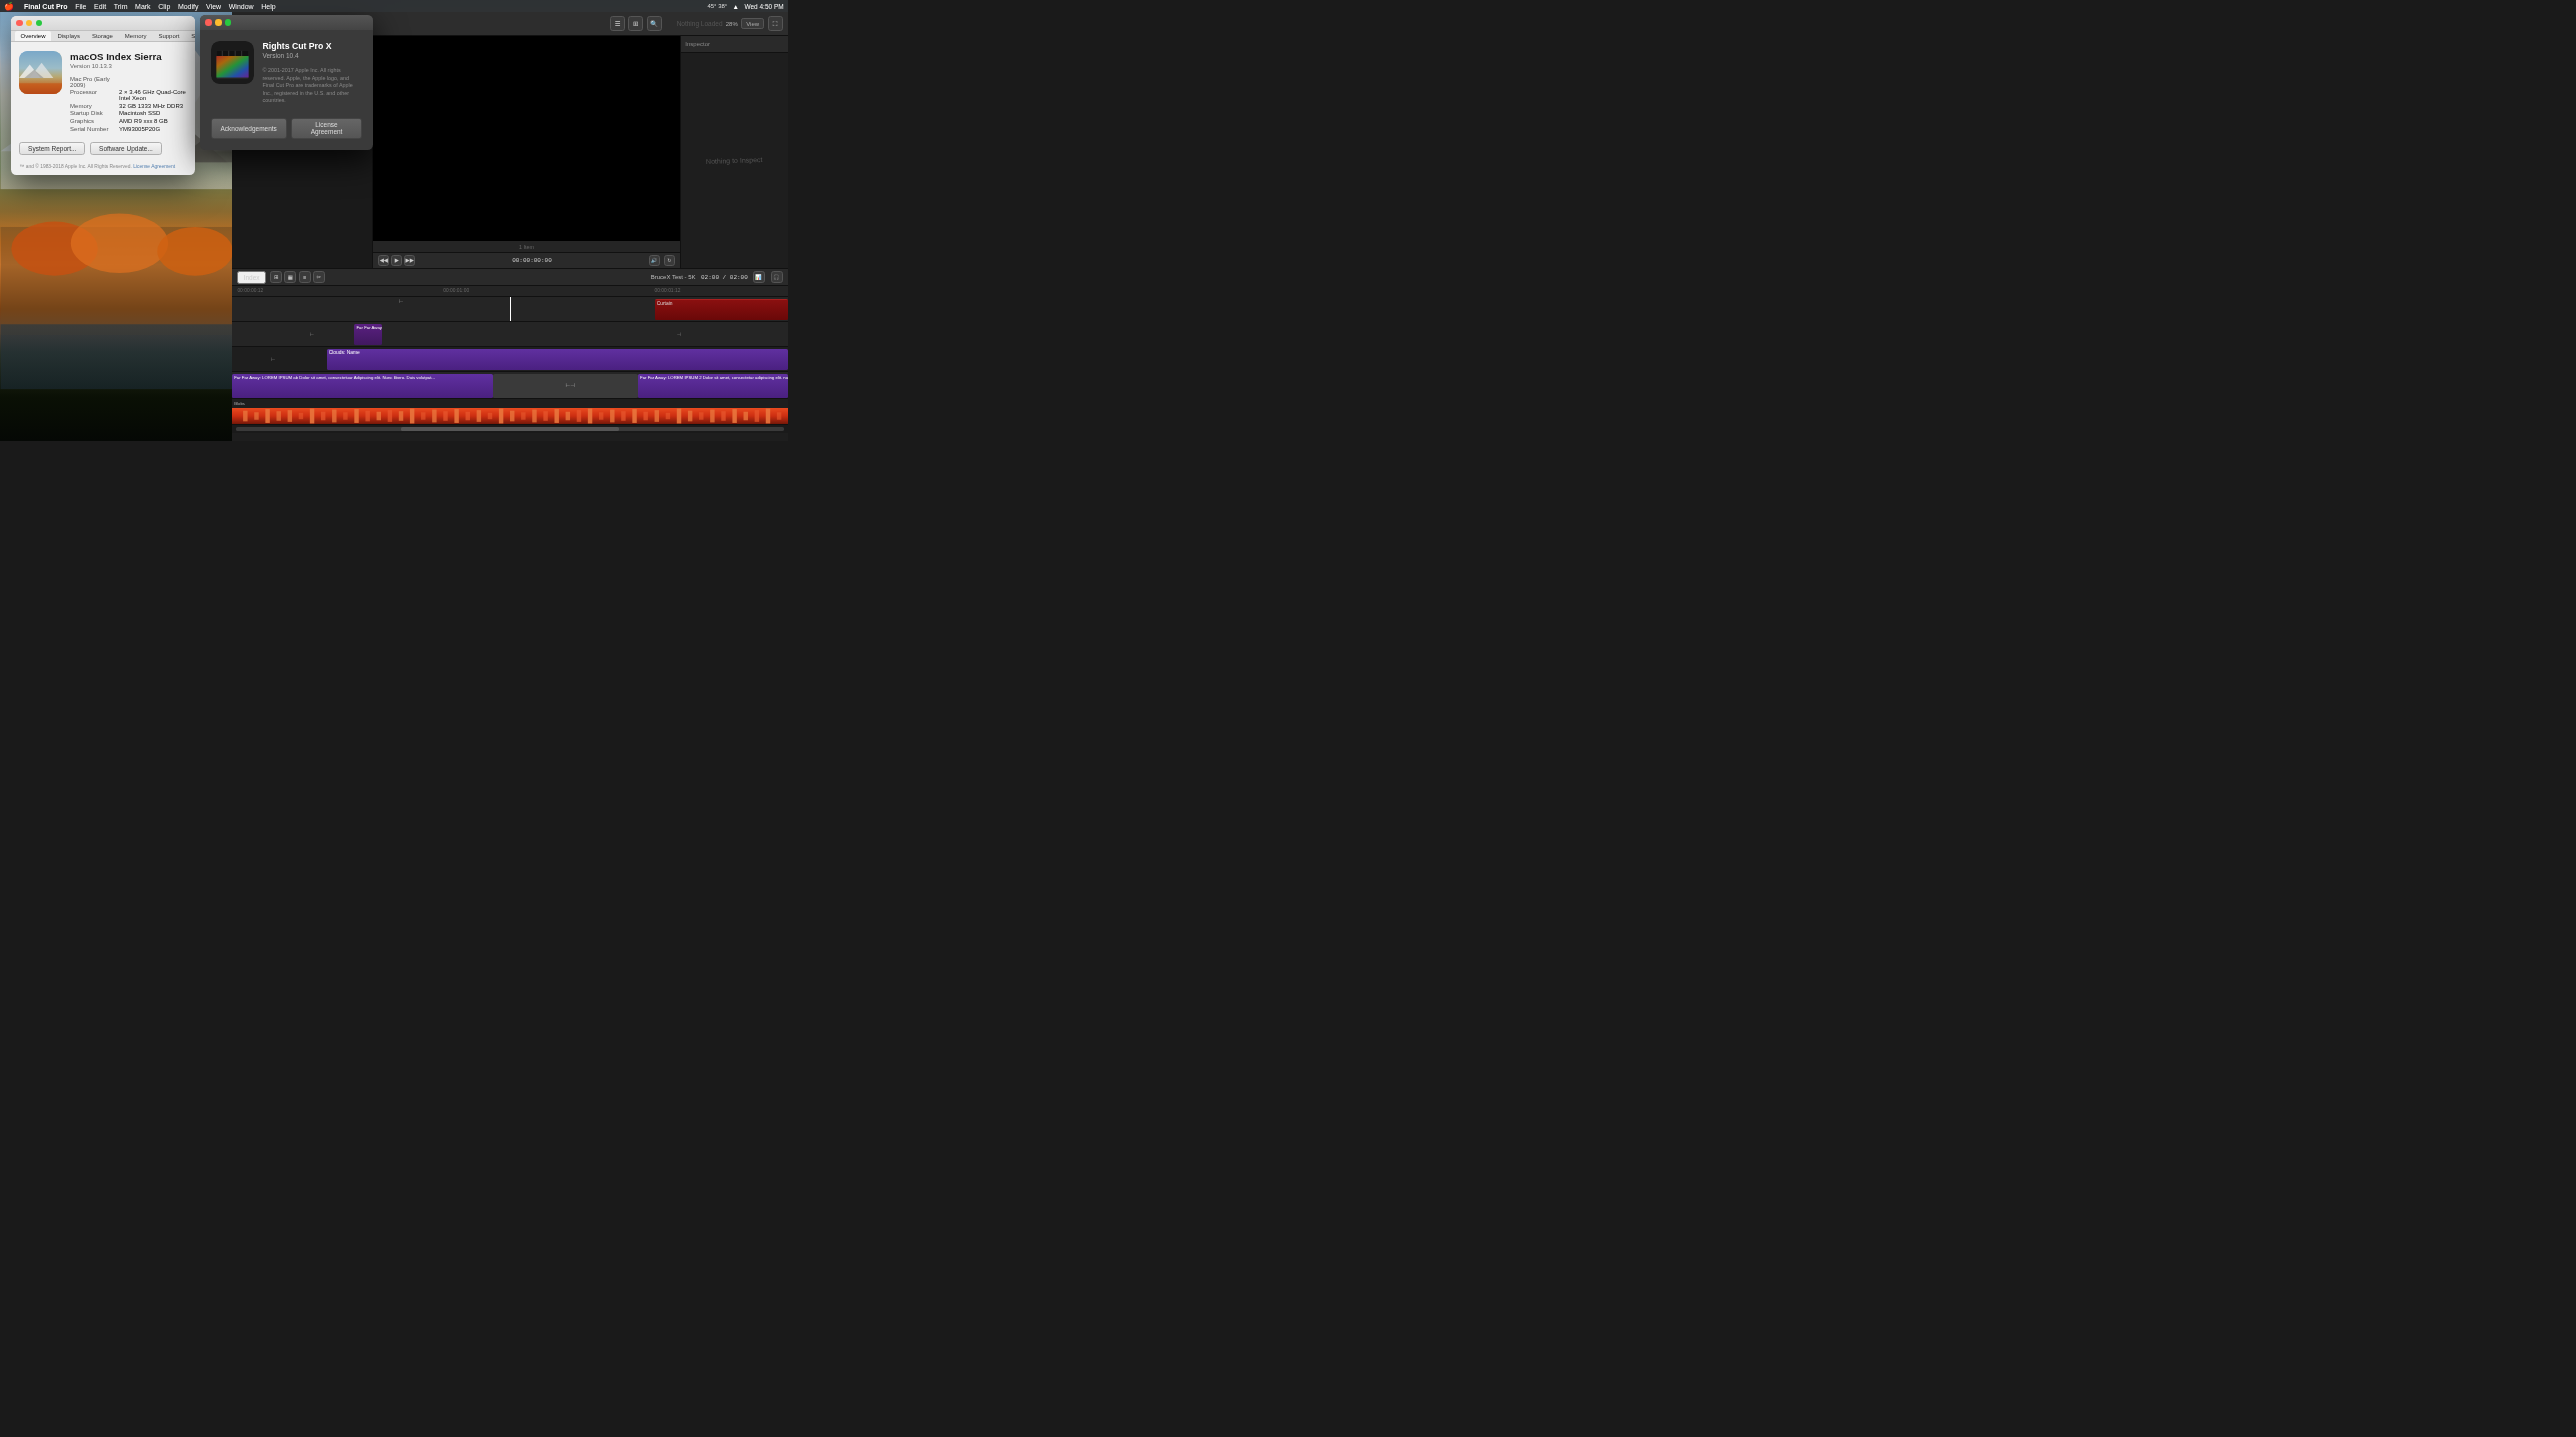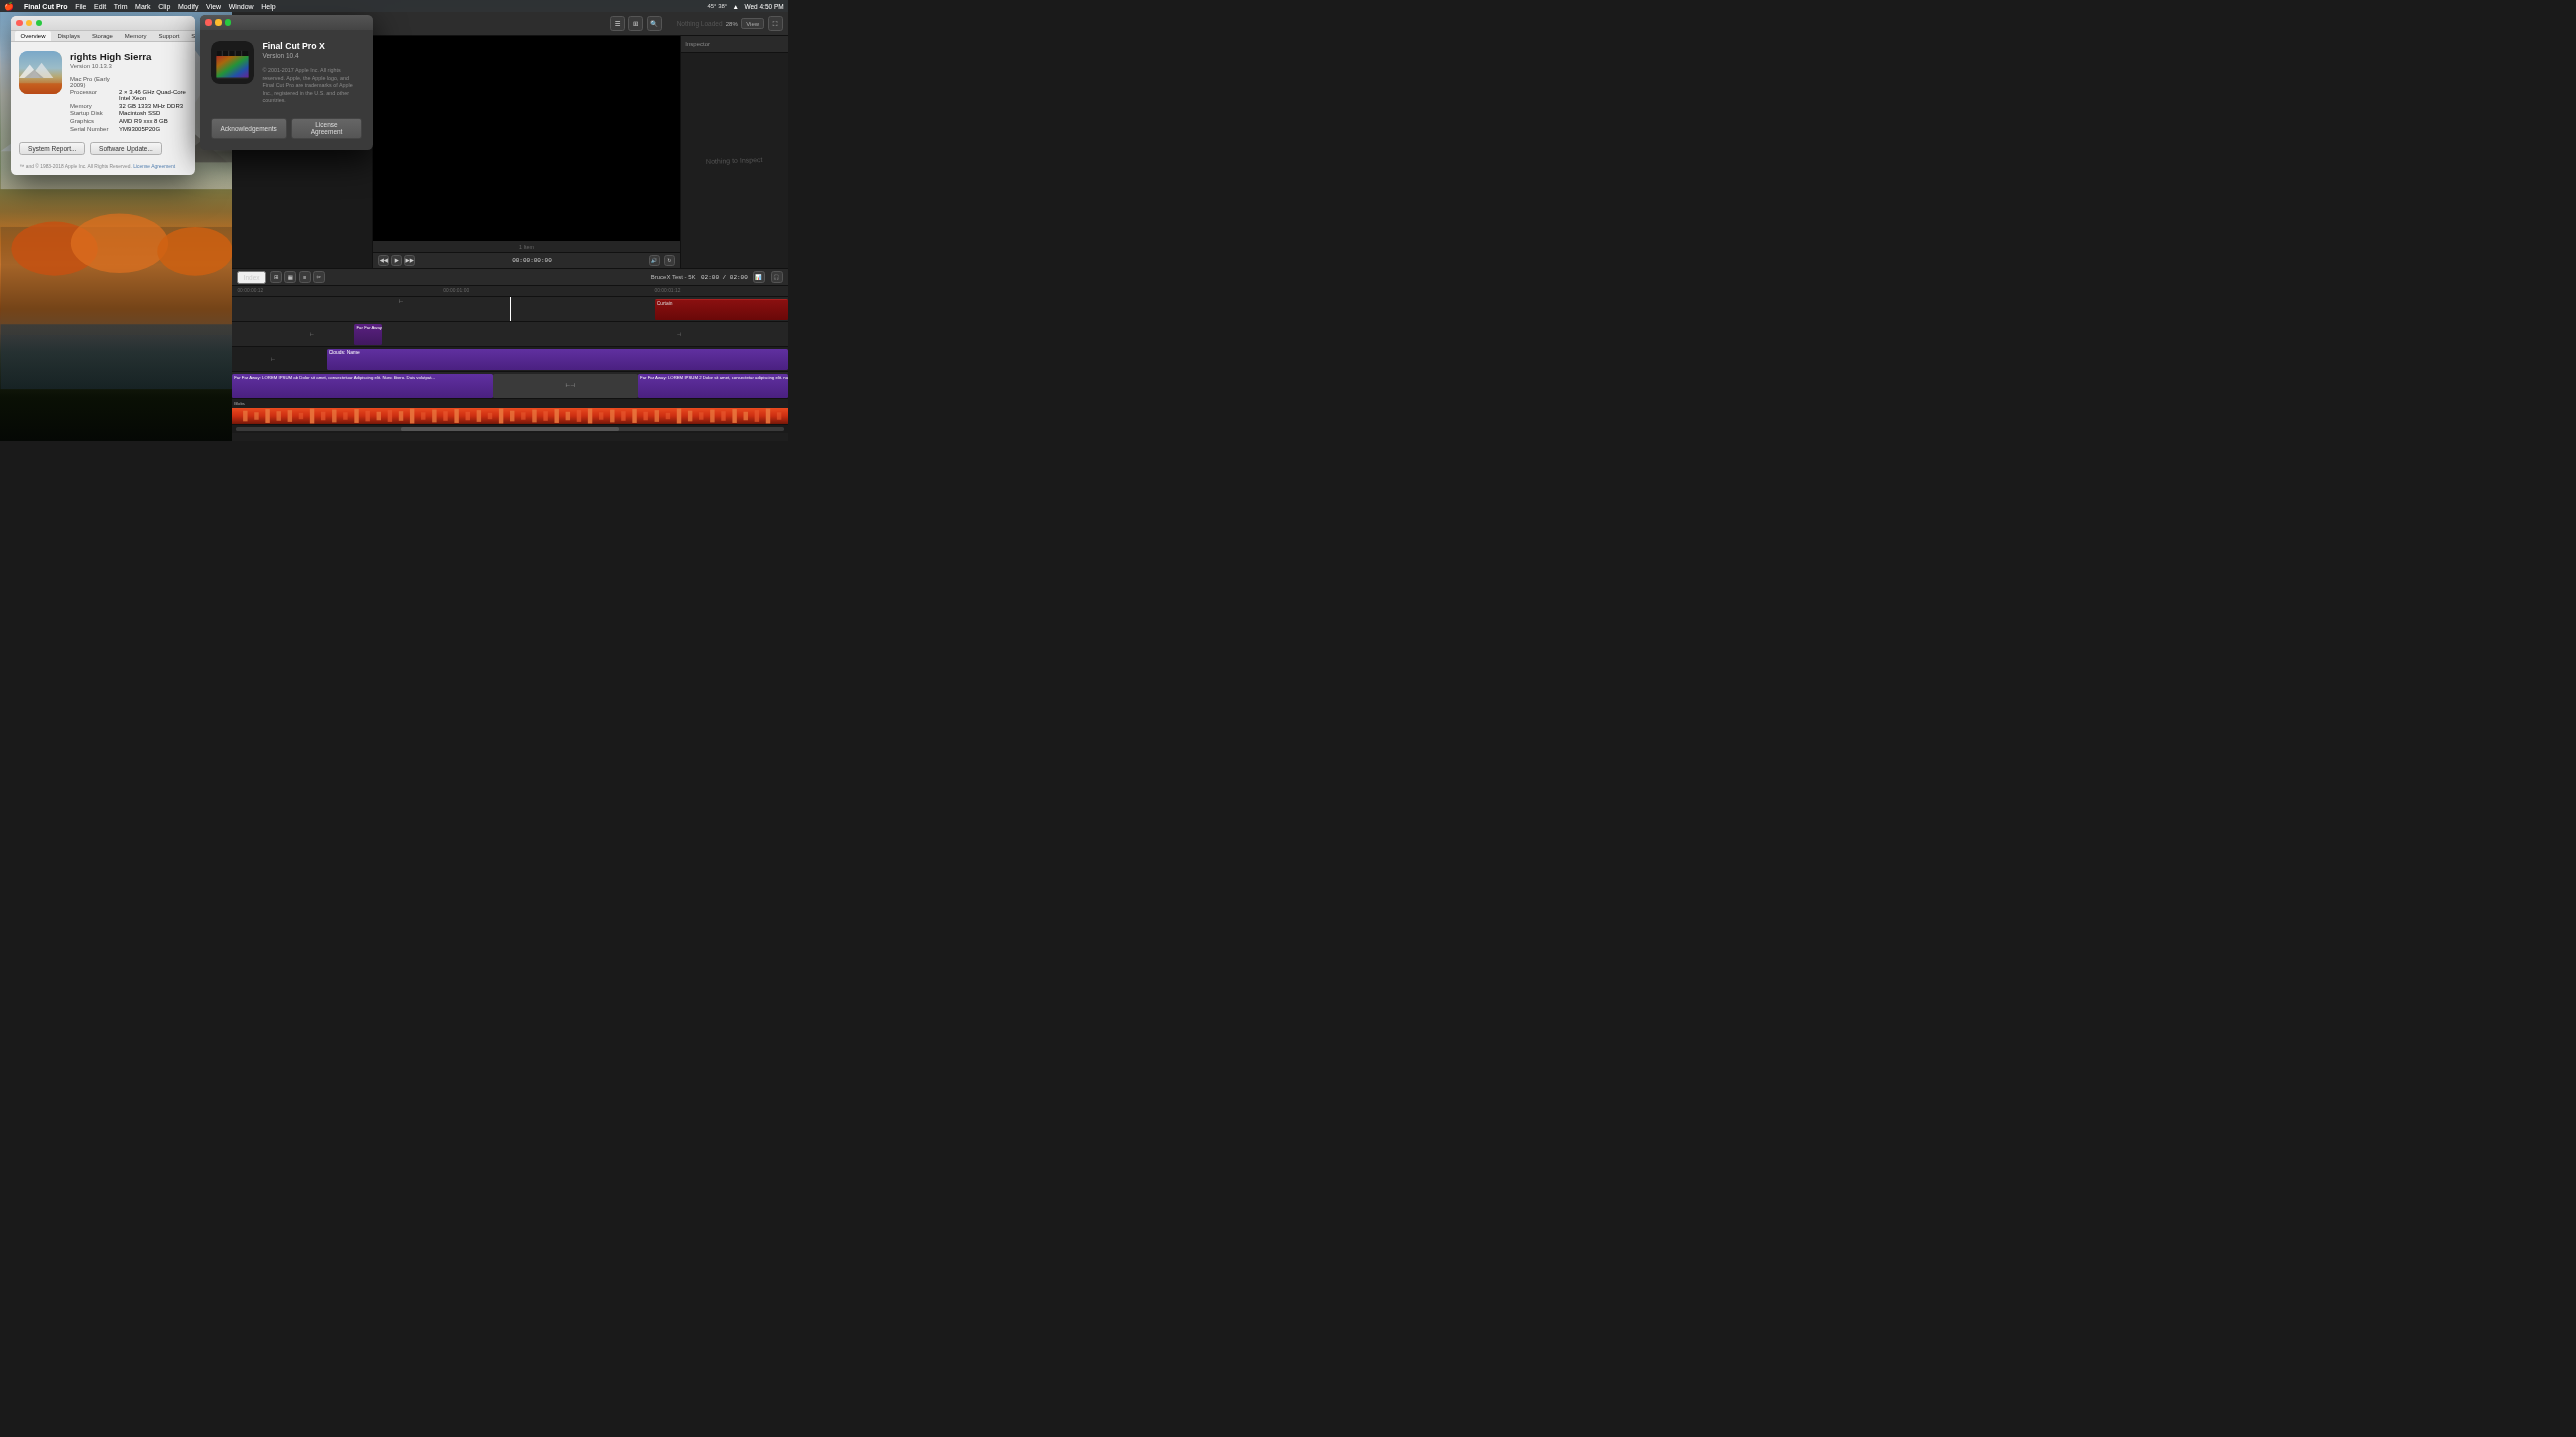--- a/index.html
+++ b/index.html
@@ -634,21 +634,21 @@
           </defs>
           <rect width="80" height="80" fill="url(#sierraGrad)"></rect>
           <polygon points="0,50 20,25 40,50" fill="#f0f0f0" opacity="0.8"></polygon>
           <polygon points="20,50 42,22 64,50" fill="#e8e8e8" opacity="0.7"></polygon>
           <polygon points="10,50 28,35 46,50" fill="#808080" opacity="0.5"></polygon>
           <rect y="60" width="80" height="20" fill="#c85010" opacity="0.6"></rect>
         </svg>
       </div>
     </div>
     <div class="about-text-section">
-      <div class="macos-title">rights High Sierra</div>
+      <div class="macos-title">macOS Index Sierra</div>
       <div class="macos-version">Version 10.13.3</div>
       <div class="spec-row">
         <span class="spec-label">Mac Pro (Early 2009)</span>
       </div>
       <div class="spec-row">
         <span class="spec-label">Processor</span>
         <span class="spec-value">2 × 3.46 GHz Quad-Core Intel Xeon</span>
       </div>
       <div class="spec-row">
         <span class="spec-label">Memory</span>
@@ -705,21 +705,21 @@
             <stop offset="25%" stop-color="#e08000"></stop>
             <stop offset="50%" stop-color="#20c040"></stop>
             <stop offset="75%" stop-color="#2060e0"></stop>
             <stop offset="100%" stop-color="#8020c0"></stop>
           </linearGradient>
         </defs>
         <rect x="10" y="28" width="60" height="40" fill="url(#fcpIconGrad)" opacity="0.7" rx="1"></rect>
       </svg>
     </div>
     <div class="fcp-text-section">
-      <div class="fcp-app-name">Final Cut Pro X</div>
+      <div class="fcp-app-name">Rights Cut Pro X</div>
       <div class="fcp-version">Version 10.4</div>
       <div class="fcp-copyright">© 2001-2017 Apple Inc. All rights reserved. Apple, the Apple logo, and Final Cut Pro are trademarks of Apple Inc., registered in the U.S. and other countries.</div>
     </div>
   </div>
   <div class="dialog-buttons">
     <button class="dialog-btn">Acknowledgements</button>
     <button class="dialog-btn">License Agreement</button>
   </div>
 </div>
 

